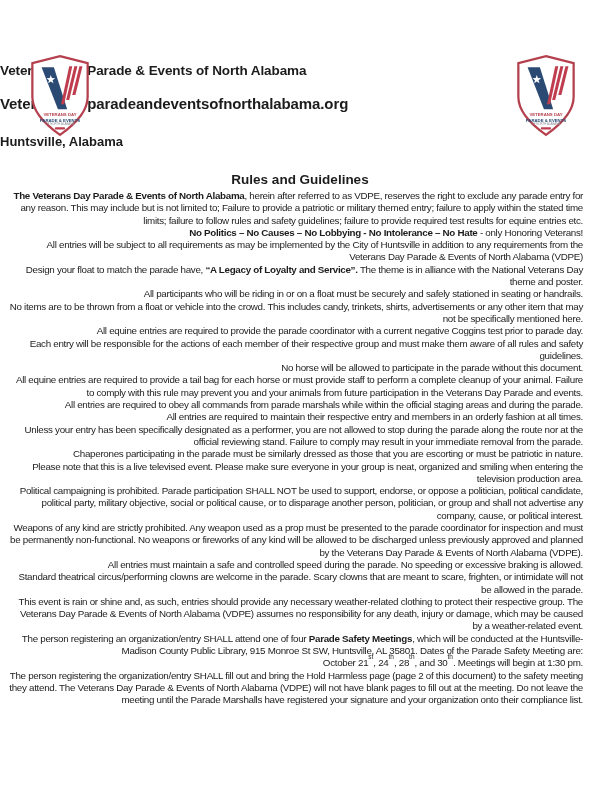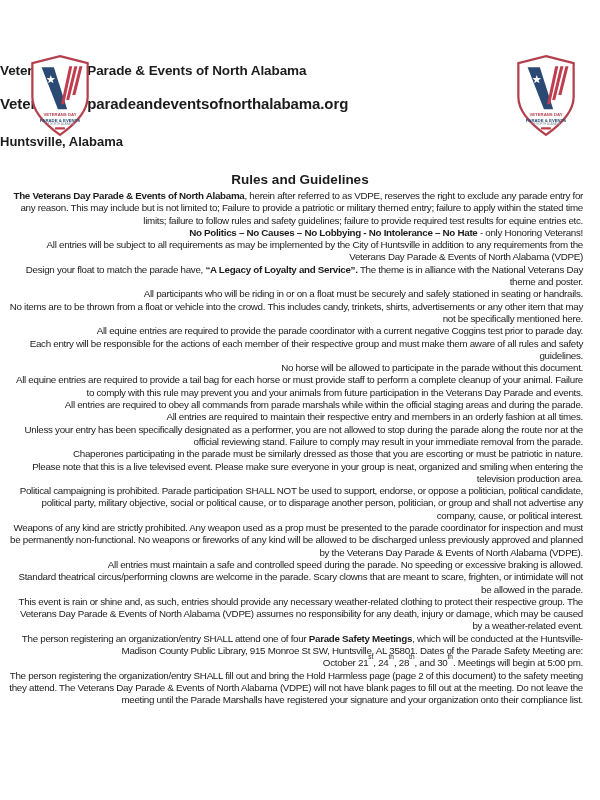--- a/index.html
+++ b/index.html
@@ -97,17 +97,17 @@
       <div class="para"><span>All entries are required to maintain their respective entry and members in an orderly fashion at all times.</span></div>
       <div class="para"><span>Unless your entry has been specifically designated as a performer, you are not allowed to stop during the parade along the route nor at the official reviewing stand. Failure to comply may result in your immediate removal from the parade.</span></div>
       <div class="para"><span>Chaperones participating in the parade must be similarly dressed as those that you are escorting or must be patriotic in nature.</span></div>
       <div class="para"><span>Please note that this is a live televised event. Please make sure everyone in your group is neat, organized and smiling when entering the television production area.</span></div>
       <div class="para"><span>Political campaigning is prohibited. Parade participation SHALL NOT be used to support, endorse, or oppose a politician, political candidate, political party, military objective, social or political cause, or to disparage another person, politician, or group and shall not advertise any company, cause, or political interest.</span></div>
       <div class="para"><span>Weapons of any kind are strictly prohibited. Any weapon used as a prop must be presented to the parade coordinator for inspection and must be permanently non-functional. No weapons or fireworks of any kind will be allowed to be discharged unless previously approved and planned by the Veterans Day Parade &amp; Events of North Alabama (VDPE).</span></div>
       <div class="para"><span>All entries must maintain a safe and controlled speed during the parade. No speeding or excessive braking is allowed.</span></div>
       <div class="para"><span>Standard theatrical circus/performing clowns are welcome in the parade. Scary clowns that are meant to scare, frighten, or intimidate will not be allowed in the parade.</span></div>
       <div class="para"><span>This event is rain or shine and, as such, entries should provide any necessary weather-related clothing to protect their respective group. The Veterans Day Parade &amp; Events of North Alabama (VDPE) assumes no responsibility for any death, injury or damage, which may be caused by a weather-related event.</span></div>
       <div class="para"><span>The person registering an organization/entry SHALL attend one of four </span><span class="bold">Parade Safety Meetings</span><span>, which will be conducted at the Huntsville-Madison County Public Library, 915 Monroe St SW, Huntsville, AL 35801. Dates of the Parade Safety Meeting are:</span></div>
-      <div class="para"><span>October 21</span><sup>st</sup><span>, 24</span><sup>th</sup><span>, 28</span><sup>th</sup><span>, and 30</span><sup>th</sup><span>. Meetings will begin at 5:00 pm.</span></div>
+      <div class="para"><span>October 21</span><sup>st</sup><span>, 24</span><sup>th</sup><span>, 28</span><sup>th</sup><span>, and 30</span><sup>th</sup><span>. Meetings will begin at 1:30 pm.</span></div>
       <div class="para"><span>The person registering the organization/entry SHALL fill out and bring the Hold Harmless page (page 2 of this document) to the safety meeting they attend. The Veterans Day Parade &amp; Events of North Alabama (VDPE) will not have blank pages to fill out at the meeting. Do not leave the meeting until the Parade Marshalls have registered your signature and your organization onto their compliance list.</span></div>
     </div>
 
 </div>
 
 </body></html>

